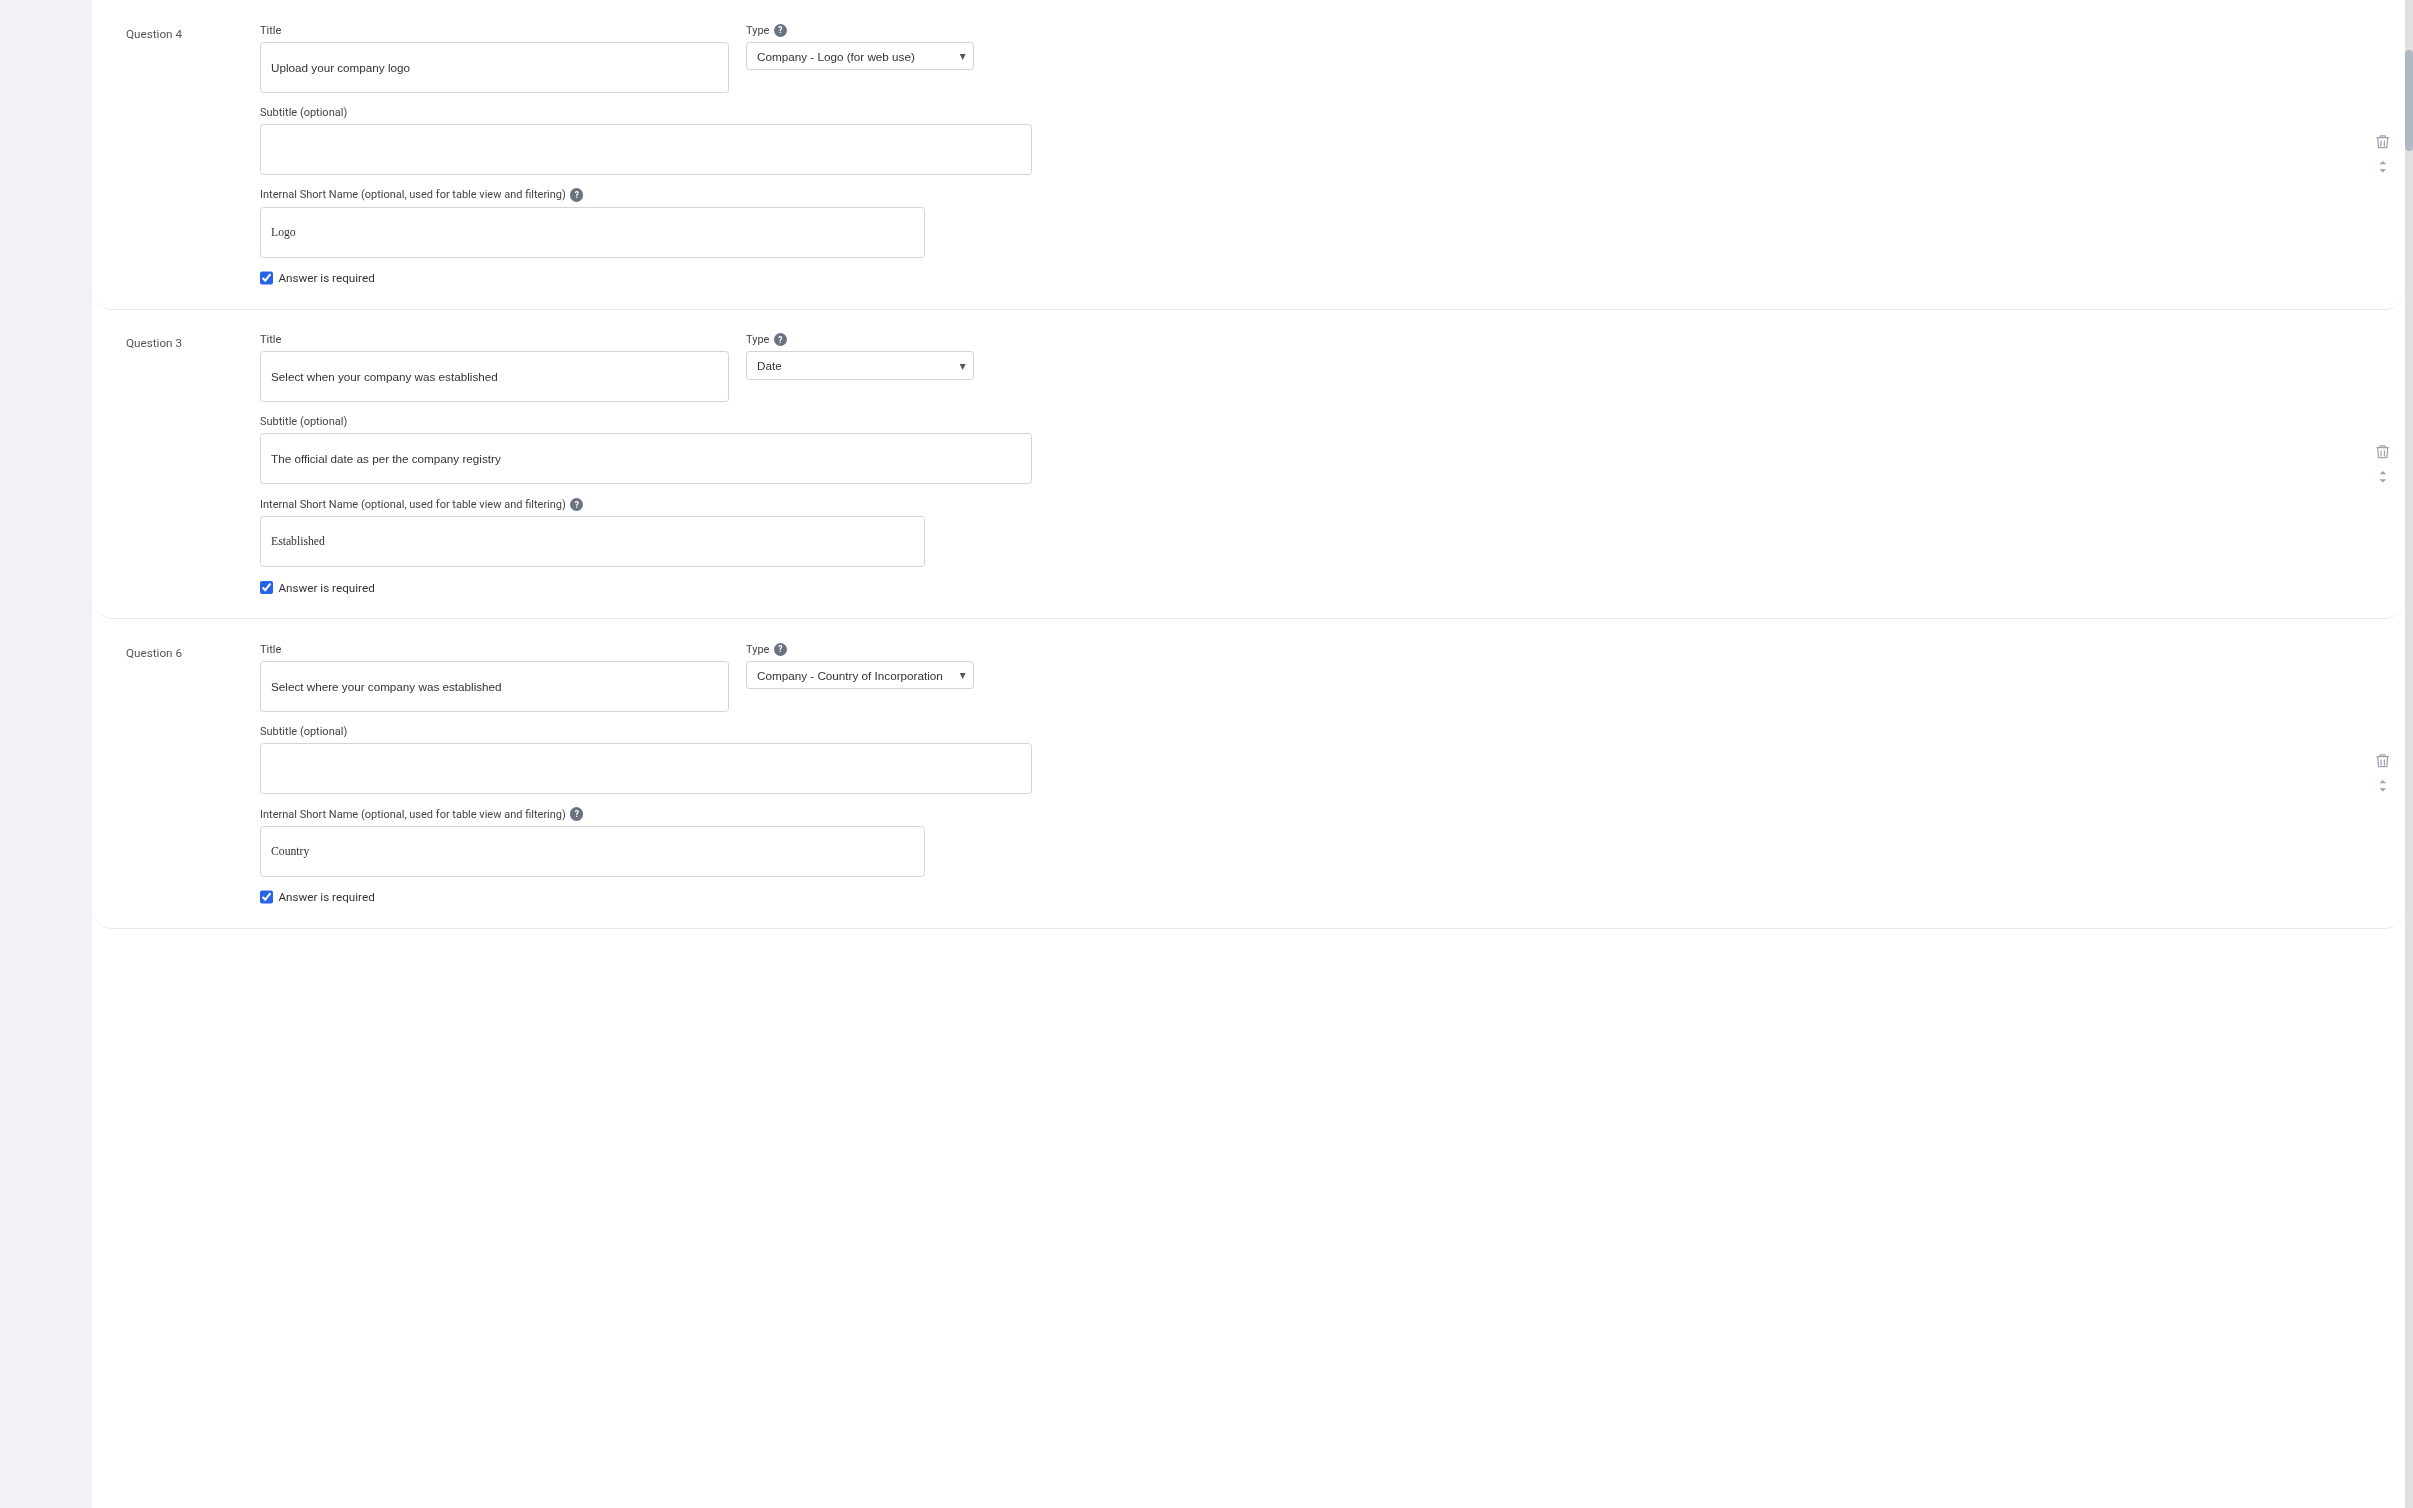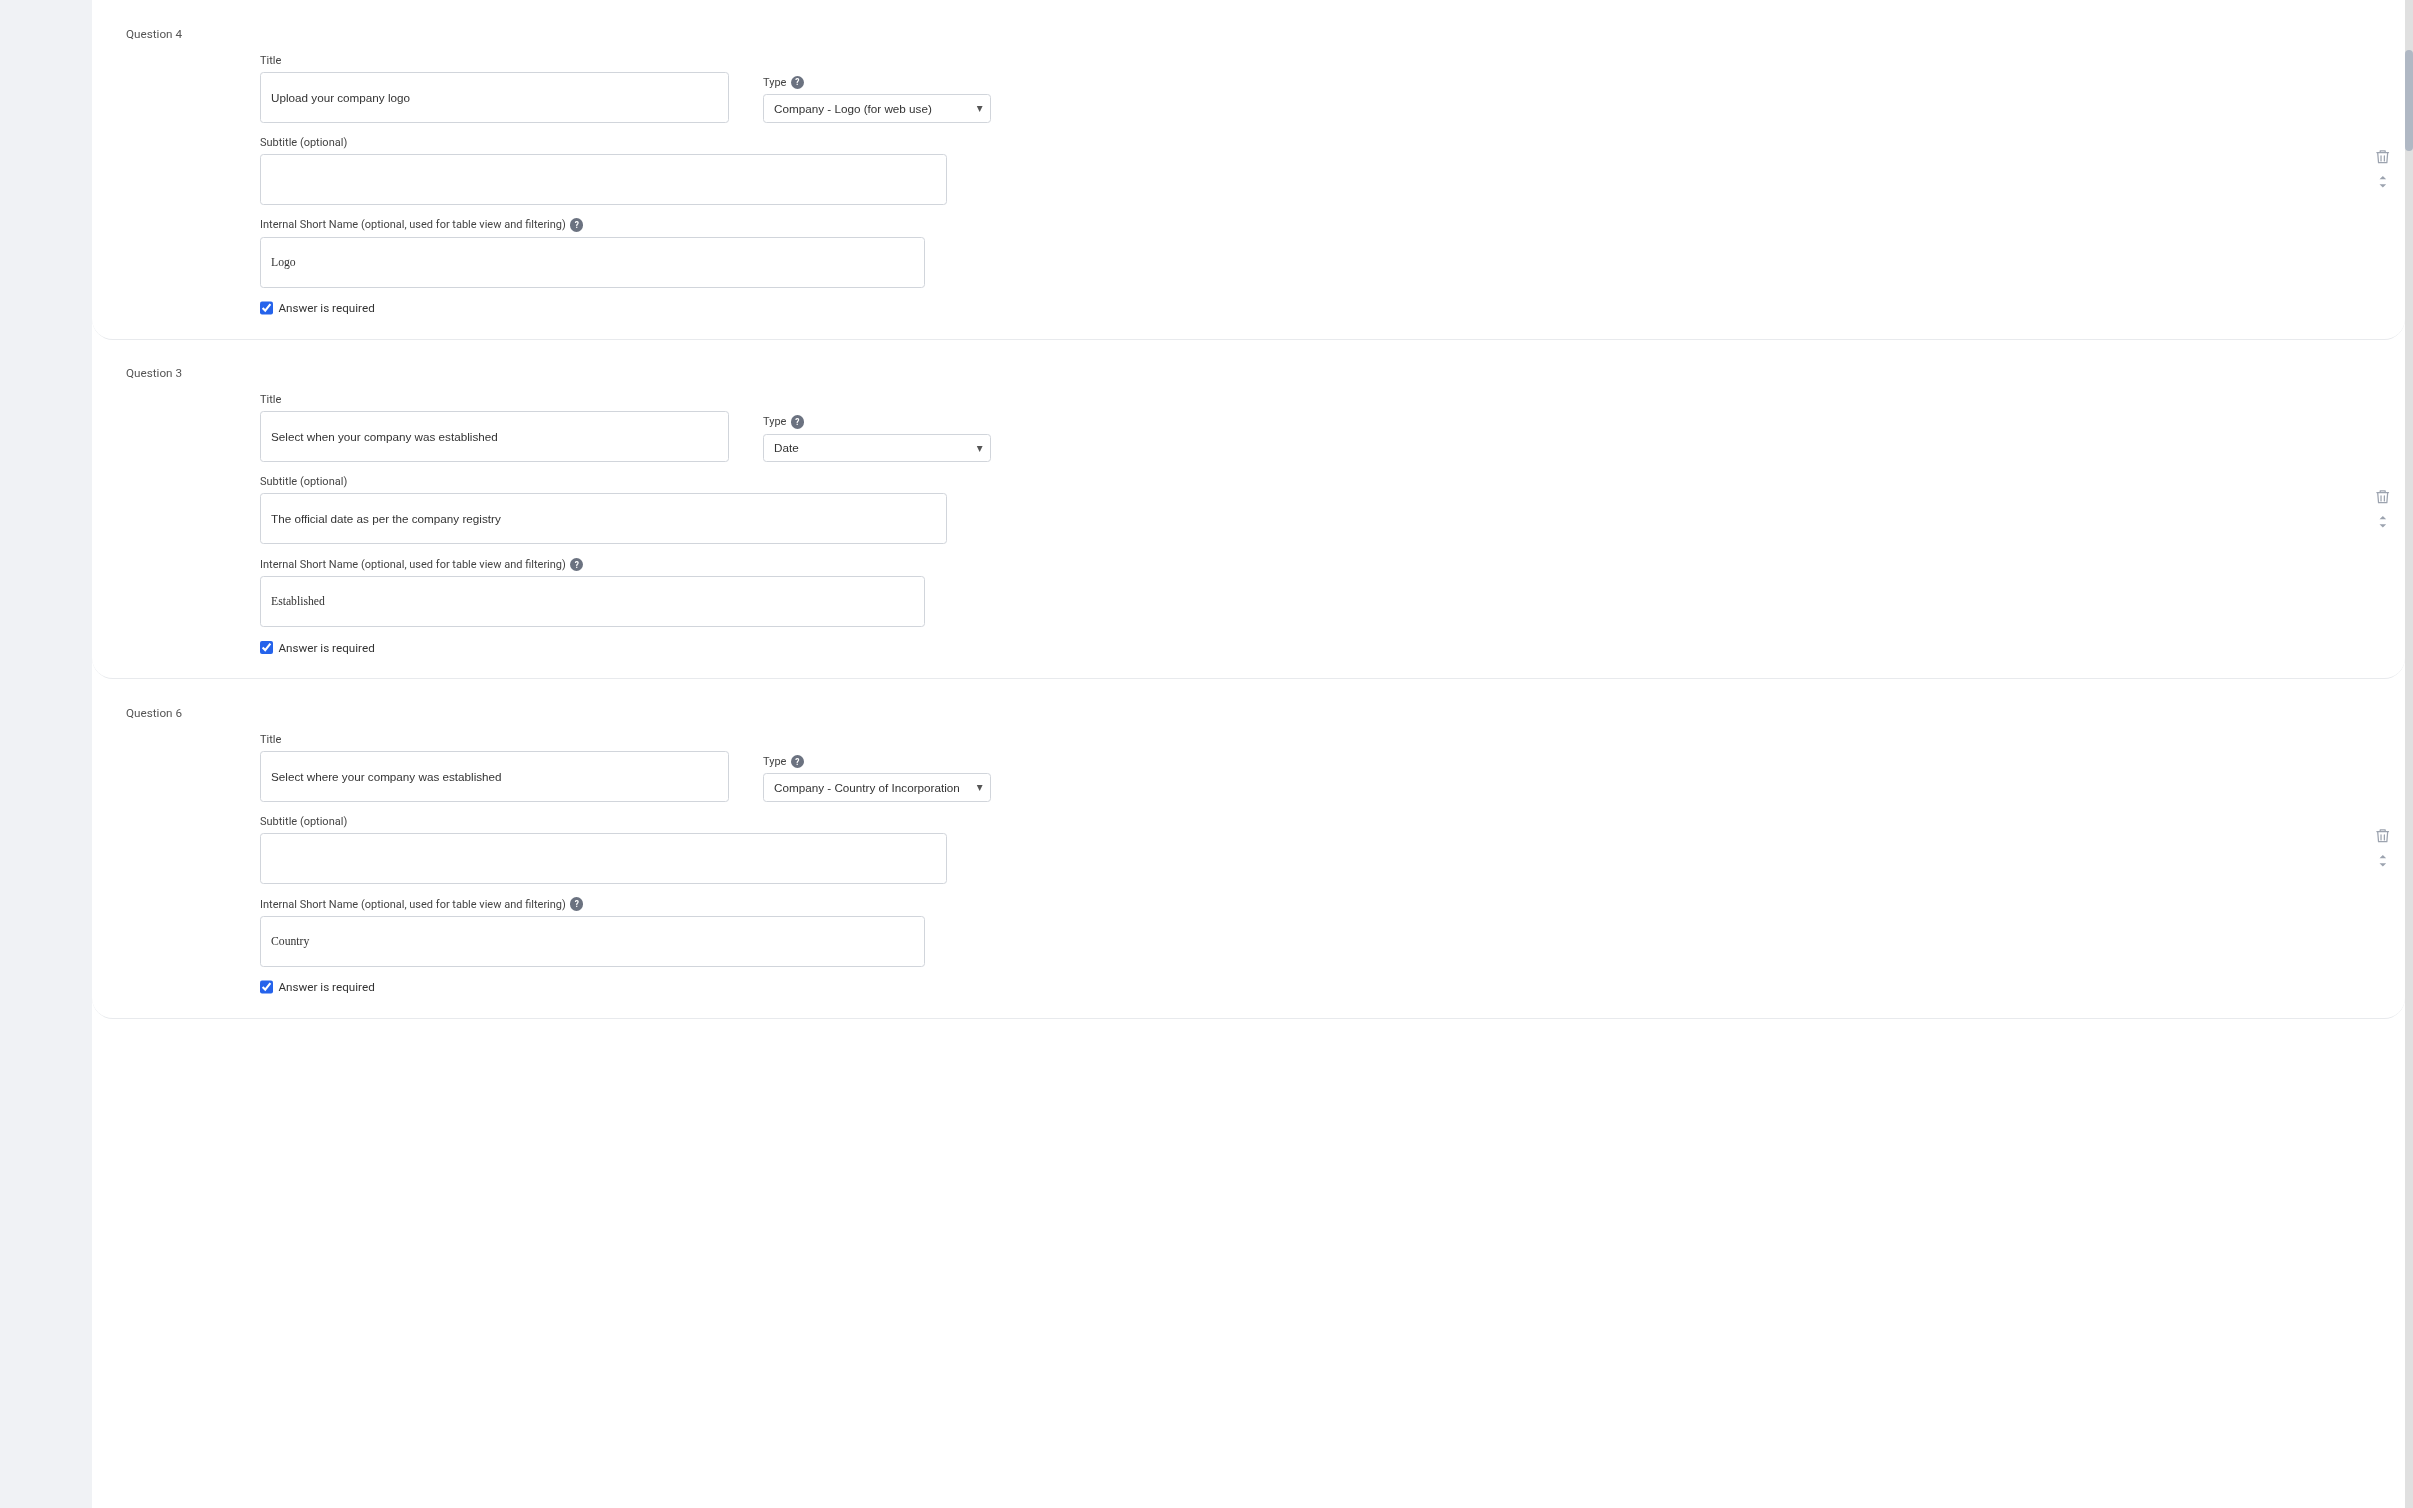--- a/index.html
+++ b/index.html
@@ -62,23 +62,22 @@
 
     .question-fields {
       flex: 1;
       display: flex;
       flex-direction: column;
       gap: 13.4px;
     }
 
     .row-inline {
       display: flex;
-      gap: 34px;
-      align-items: flex-end;
-      margin-top: 30px;
+      gap: 17px;
+      align-items: flex-start;
     }
 
     .field-group {
       display: flex;
       flex-direction: column;
       gap: 5px;
     }
 
     .field-label {
       font-size: 11px;
@@ -110,21 +109,21 @@
       color: #333;
       outline: none;
       background: #fff;
     }
 
     .title-input {
       width: 469px;
     }
 
     .subtitle-input {
-      width: 687px;
+      width: 772px;
     }
 
     .internal-input {
       width: 665px;
       font-family: Liberation Serif, serif;
     }
 
     .type-select {
       border: 0.8px solid #d1d5db;
       border-radius: 3.4px;

